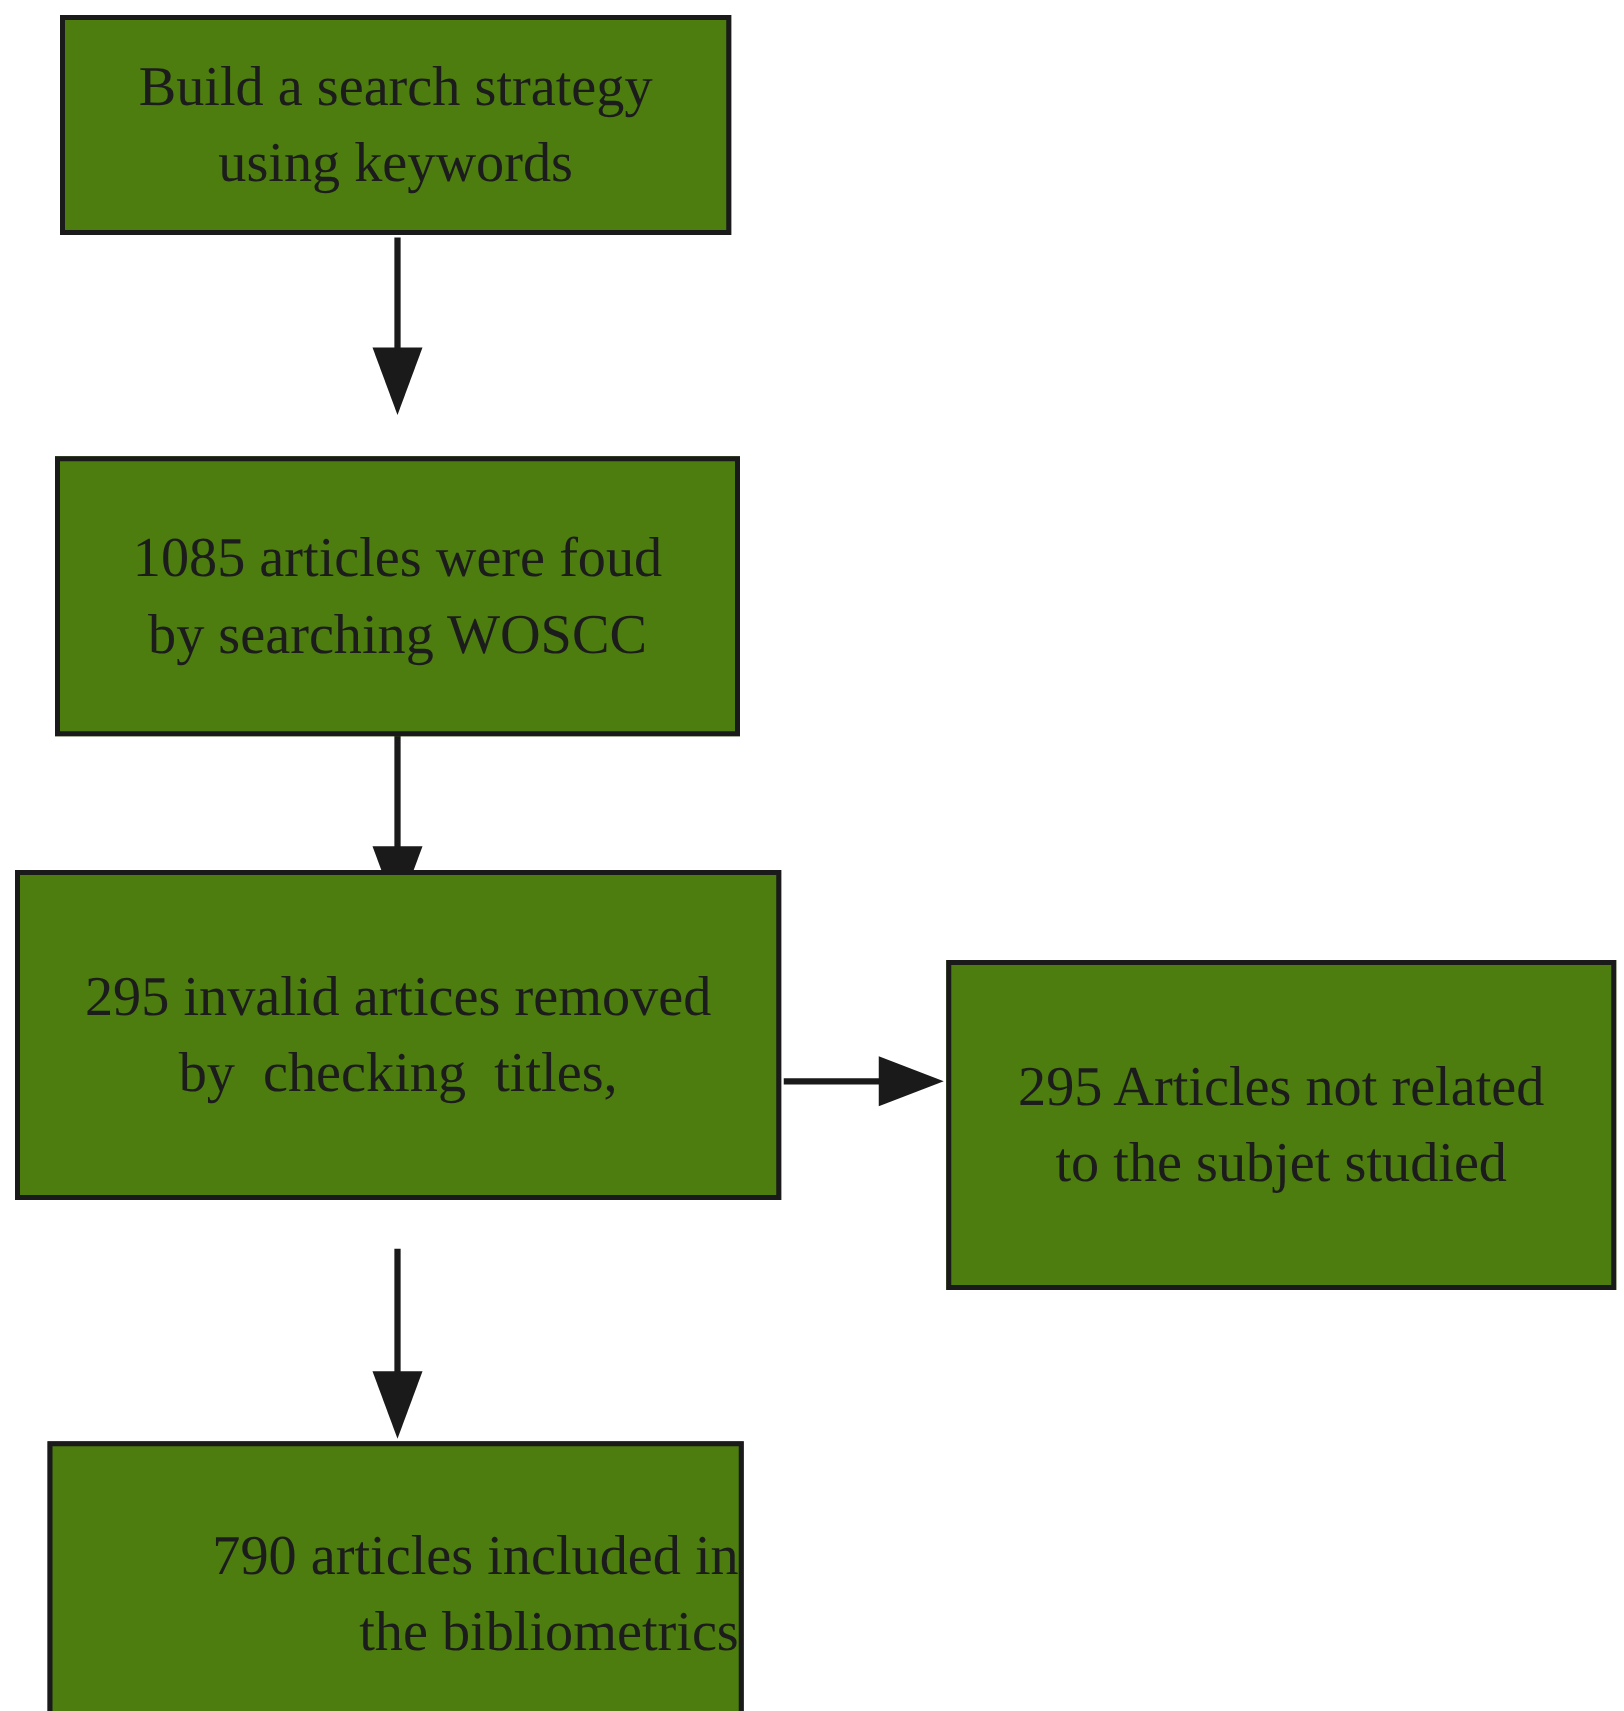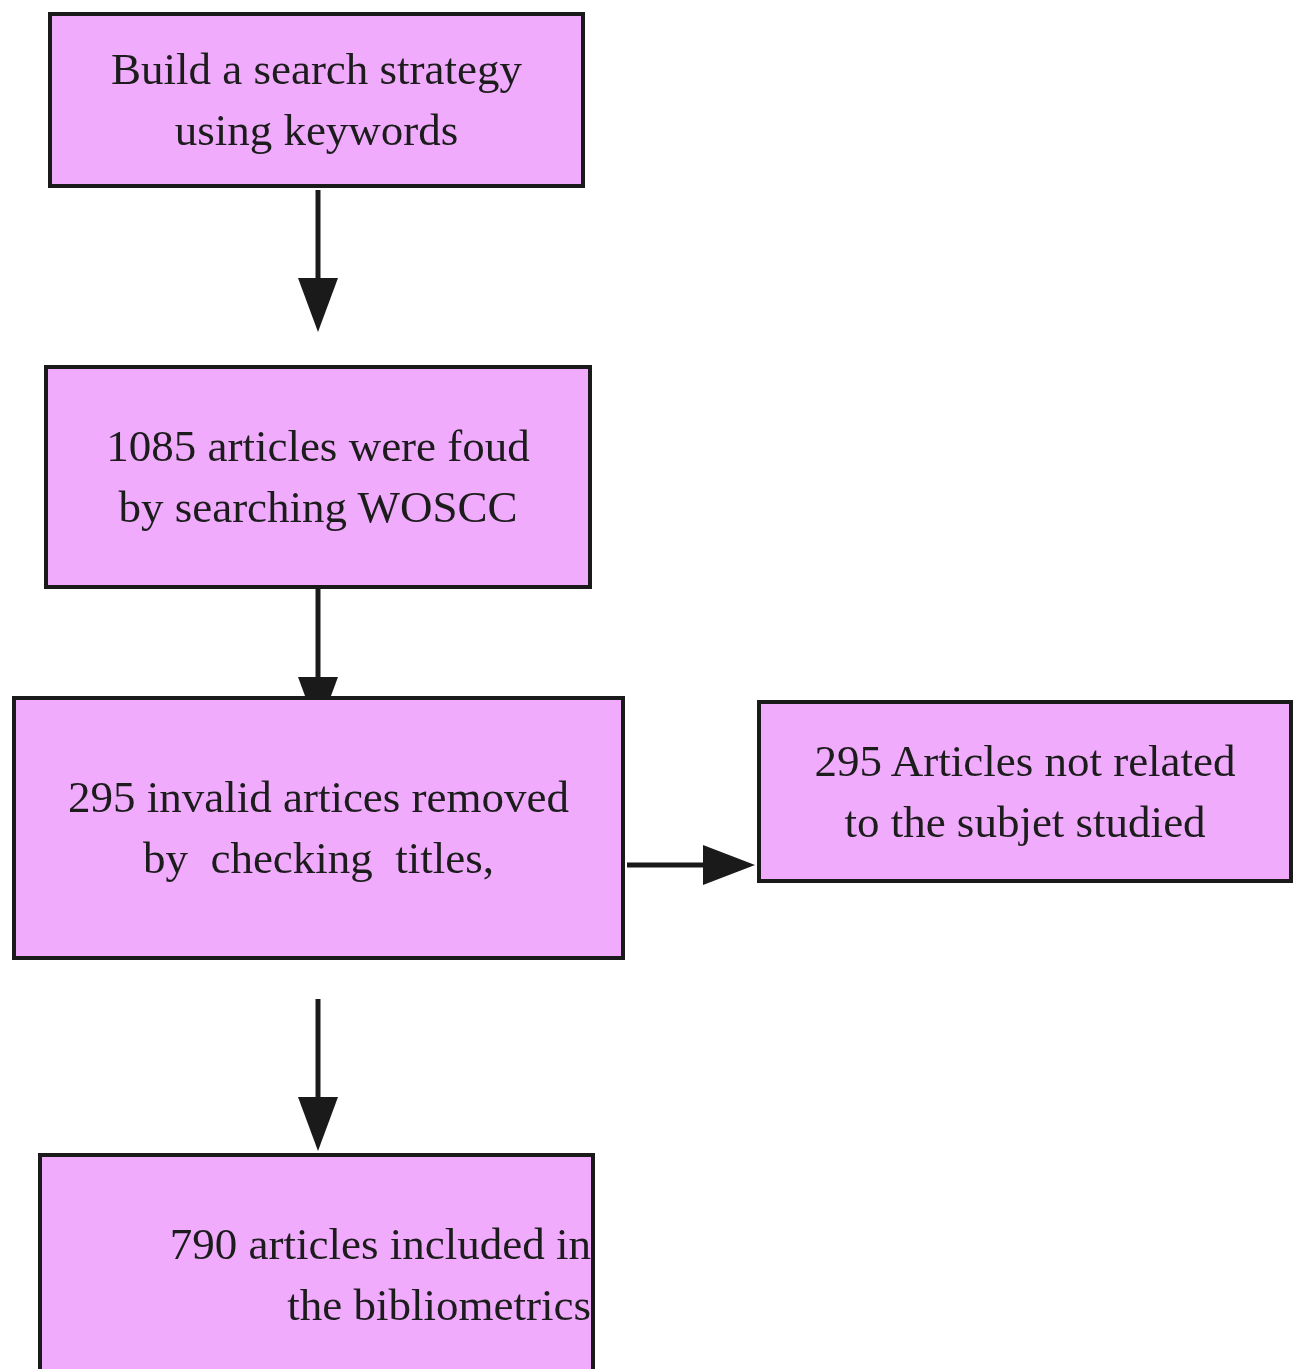--- a/index.html
+++ b/index.html
@@ -13,36 +13,36 @@
     height: 1369px;
     background: #ffffff;
     font-family: "Liberation Serif", "DejaVu Serif", serif;
     color: #1c1c1c;
     overflow: hidden;
   }
   .node {
     position: absolute;
     box-sizing: border-box;
     border: 4px solid #1a1a1a;
-    background: #f0abfc;
+    background: #4d7c0f;
     display: flex;
     flex-direction: column;
     justify-content: center;
     align-items: center;
     text-align: center;
     font-size: 45px;
     line-height: 61px;
   }
   .node .line {
     white-space: pre; 
   }
   #node-build     { left: 48px;  top: 12px;   width: 537px; height: 176px; }
   #node-found     { left: 44px;  top: 333px;  width: 548px; height: 224px; margin-top: 32px; }
   #node-invalid   { left: 12px;  top: 696px;  width: 613px; height: 264px; }
-  #node-unrelated { left: 757px; top: 700px;  width: 536px; height: 183px; }
+  #node-unrelated { left: 757px; top: 768px;  width: 536px; height: 264px; }
   #node-included  { left: 38px;  top: 1153px; width: 557px; height: 243px; align-items: flex-end; }
   .arrow-layer {
     position: absolute;
     left: 0; top: 0;
     width: 1299px;
     height: 1369px;
     pointer-events: none;
   }
 </style>
 </head>

